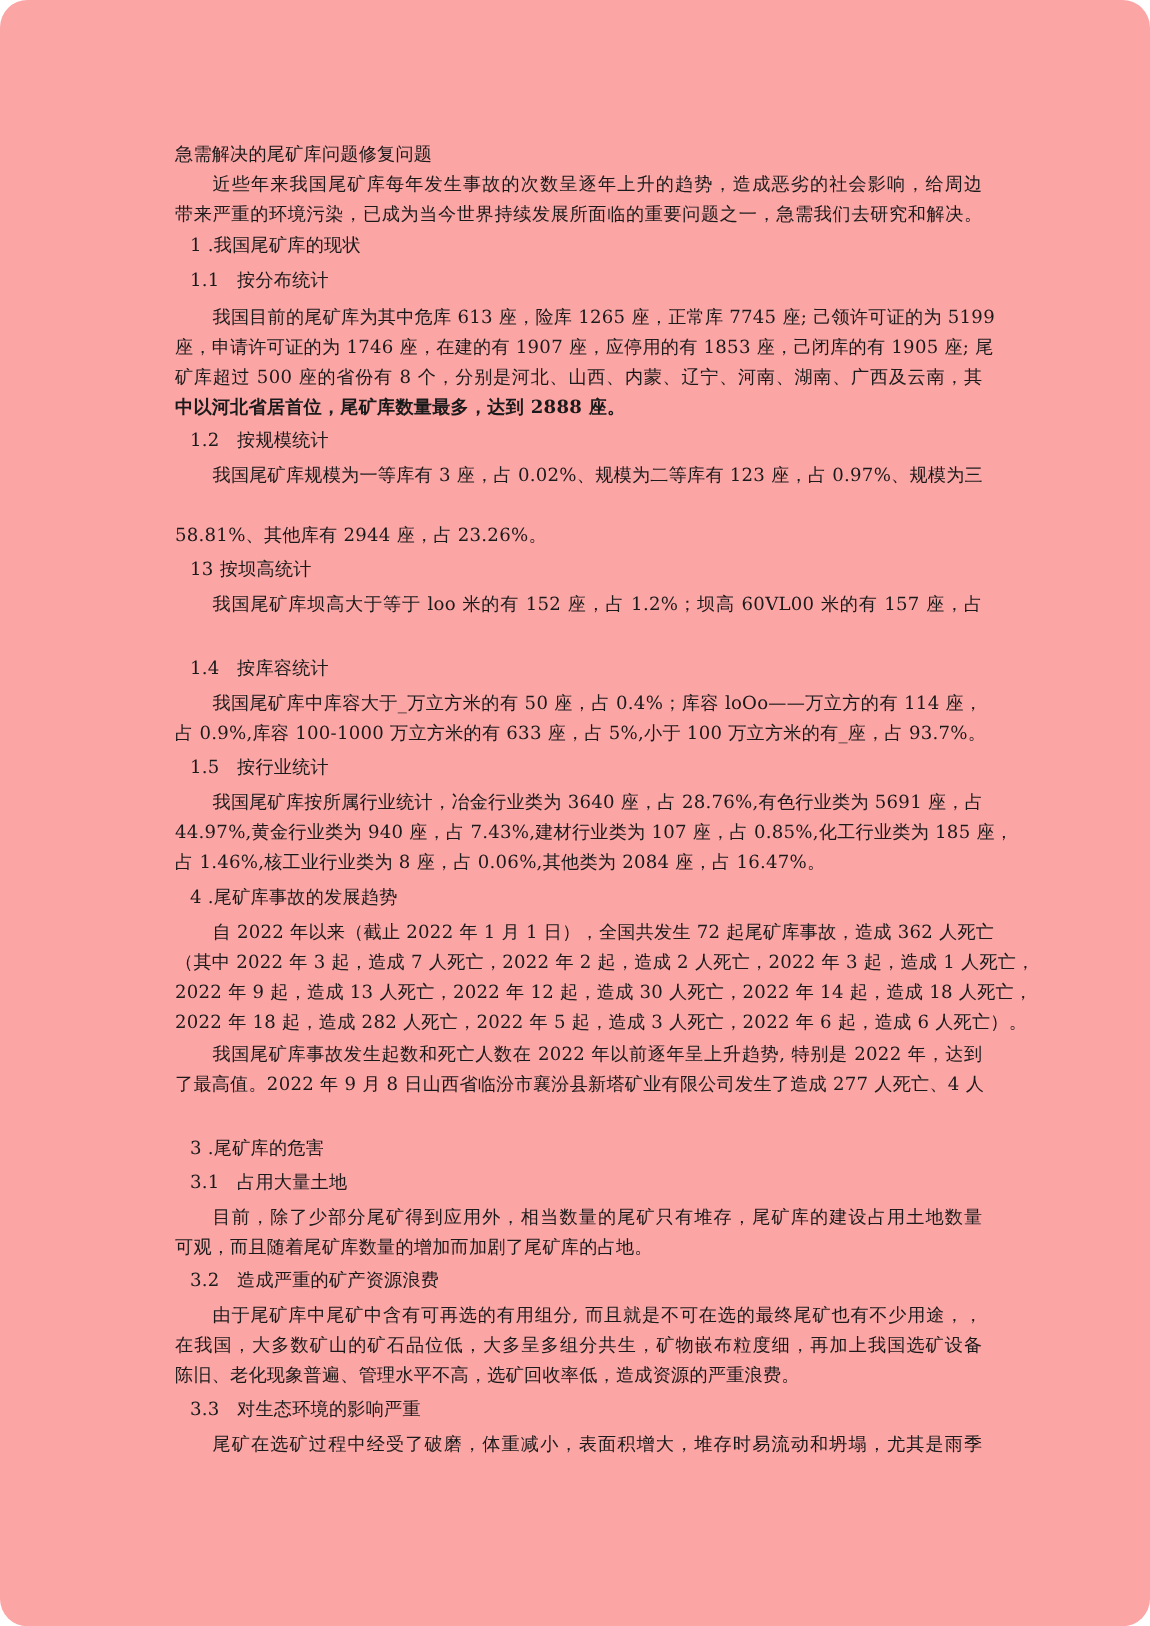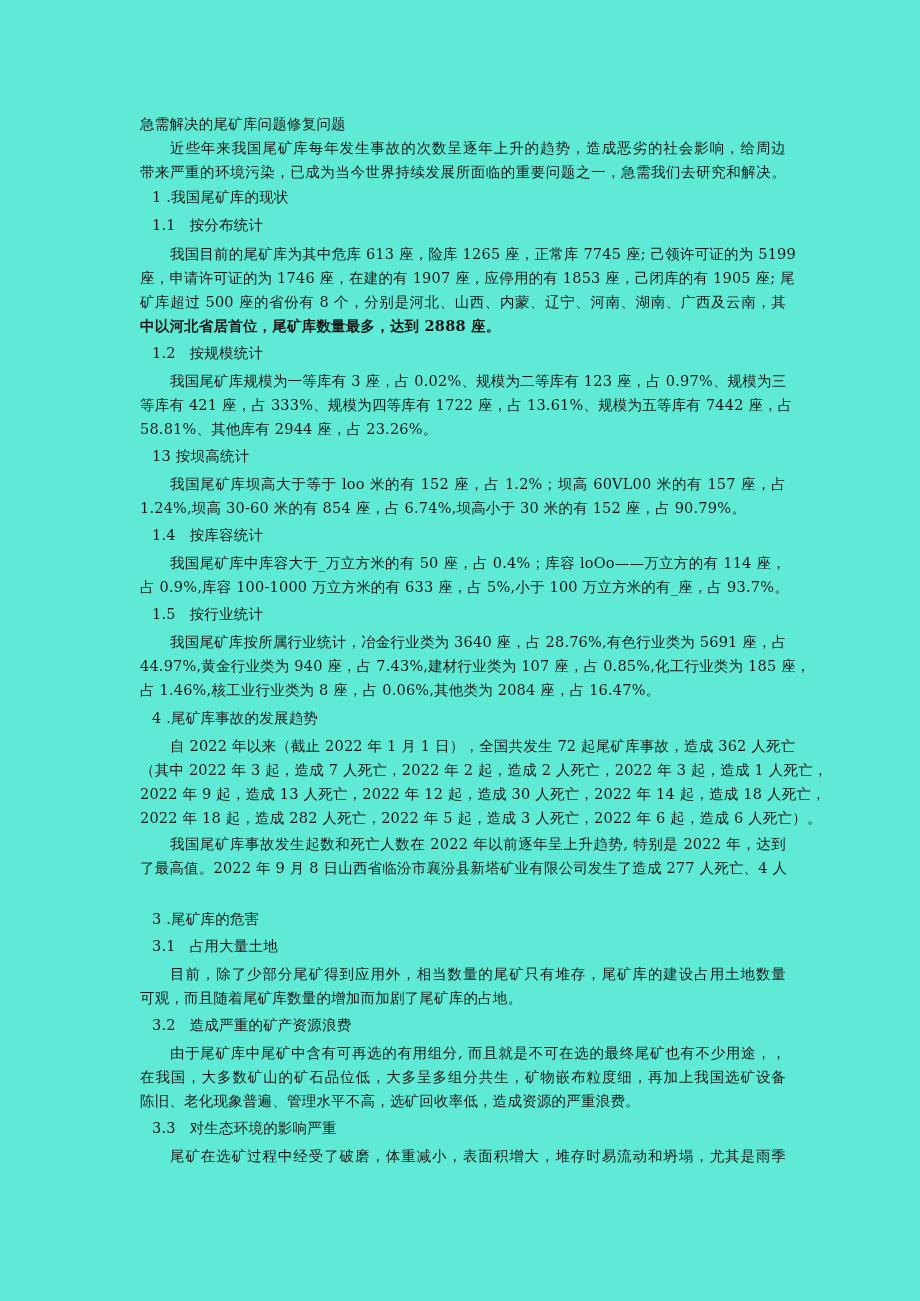--- a/index.html
+++ b/index.html
@@ -13,21 +13,22 @@
     position: relative;
     overflow: hidden;
     font-family: "DejaVu Serif", "Liberation Serif", serif;
     color: #1a1a1a;
   }
   .page {
     position: absolute;
     left: 0; top: 0;
     width: 920px;
     height: 1301px;
-    background: #5eead4;
+    background: #fca5a5;
+    border-radius: 22px;
   }
   .line {
     position: absolute;
     left: 140px;
     width: 646px;
     font-size: 14.5px;
     line-height: 20px;
     white-space: nowrap;
     overflow: visible;
     letter-spacing: 0.2px;
@@ -57,28 +58,26 @@
   </div>
   <div class="line indent justify" style="top:244px;">我国目前的尾矿库为其中危库 613 座，险库 1265 座，正常库 7745 座; 己领许可证的为 5199</div>
   <div class="line justify" style="top:268px;">座，申请许可证的为 1746 座，在建的有 1907 座，应停用的有 1853 座，己闭库的有 1905 座; 尾</div>
   <div class="line justify" style="top:292px;">矿库超过 500 座的省份有 8 个，分别是河北、山西、内蒙、辽宁、河南、湖南、广西及云南，其</div>
   <div class="line" style="top:316px;font-weight:bold;">中以河北省居首位，尾矿库数量最多，达到 2888 座。</div>
 
   <div class="line heading" style="top:343px;text-align:right;">
     <span class="num">1.2</span><span>按规模统计</span>
   </div>
   <div class="line indent justify" style="top:371px;">我国尾矿库规模为一等库有 3 座，占 0.02%、规模为二等库有 123 座，占 0.97%、规模为三</div>
-  <div class="line justify" style="top:395px;">等库有 421 座，占 333%、规模为四等库有 1722 座，占 13.61%、规模为五等库有 7442 座，占</div>
   <div class="line" style="top:419px;">58.81%、其他库有 2944 座，占 23.26%。</div>
 
   <div class="line heading" style="top:446px;">
     <span style="margin-right:5px;">13</span><span>按坝高统计</span>
   </div>
   <div class="line indent justify" style="top:474px;">我国尾矿库坝高大于等于 loo 米的有 152 座，占 1.2%；坝高 60VL00 米的有 157 座，占</div>
-  <div class="line" style="top:498px;">1.24%,坝高 30-60 米的有 854 座，占 6.74%,坝高小于 30 米的有 152 座，占 90.79%。</div>
 
   <div class="line heading" style="top:525px;">
     <span class="num">1.4</span><span>按库容统计</span>
   </div>
   <div class="line indent justify" style="top:553px;">我国尾矿库中库容大于_万立方米的有 50 座，占 0.4%；库容 loOo——万立方的有 114 座，</div>
   <div class="line" style="top:577px;">占 0.9%,库容 100-1000 万立方米的有 633 座，占 5%,小于 100 万立方米的有_座，占 93.7%。</div>
 
   <div class="line heading" style="top:604px;">
     <span class="num">1.5</span><span>按行业统计</span>
   </div>

